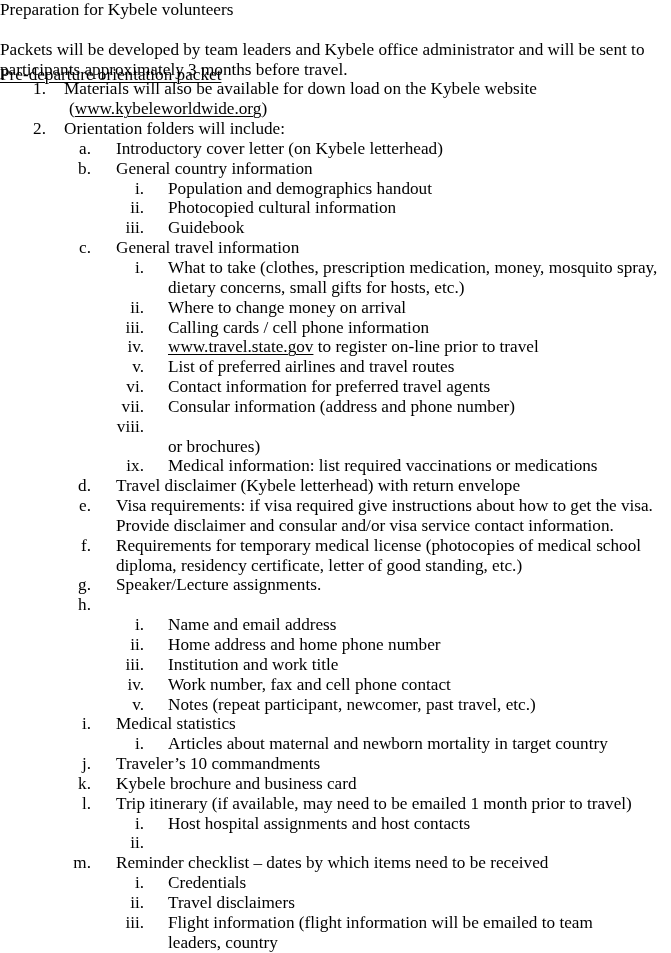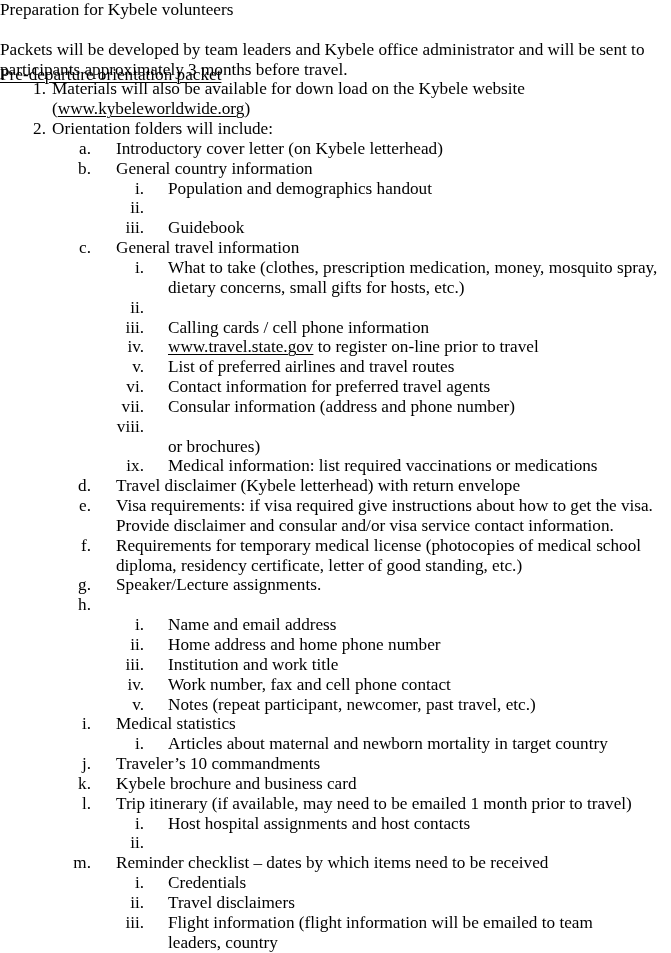--- a/index.html
+++ b/index.html
@@ -8,26 +8,26 @@
     font-family: "Liberation Serif", "DejaVu Serif", serif;
     font-size: 17.2px; color: #000;
   }
   .page { position: relative; padding-top: 0px; }
   .line { position: relative; height: 19.85px; line-height: 19.85px; white-space: nowrap; }
   .u { text-decoration: underline; text-underline-offset: 2px; text-decoration-thickness: 1px; margin-top: 45px; }
   .mk { position: absolute; text-align: right; }
   .txt { position: absolute; }
   
   .l1 .mk { left: 0; width: 46px; }
-  .l1 .txt { left: 52px; }
+  .l1 .txt { left: 64px; }
   .l2 .mk { left: 60px; width: 31px; }
   .l2 .txt, .l2c .txt { left: 116px; }
   .l3 .mk { left: 100px; width: 44px; }
   .l3 .txt, .l3c .txt { left: 168px; }
-  .l1c .txt { left: 52px; }
+  .l1c .txt { left: 69px; }
   .top .txt { left: 0; }
 </style>
 </head>
 <body>
 
 <div class="page">
   <div class="line top">
       <span class="txt">Preparation for Kybele volunteers</span>
     </div>
   <div class="line top">
@@ -61,39 +61,41 @@
   <div class="line l2">
       <span class="mk">b.</span>
       <span class="txt">General country information</span>
     </div>
   <div class="line l3">
       <span class="mk">i.</span>
       <span class="txt">Population and demographics handout</span>
     </div>
   <div class="line l3">
       <span class="mk">ii.</span>
+      <span class="txt">Photocopied cultural information</span>
     </div>
   <div class="line l3">
       <span class="mk">iii.</span>
       <span class="txt">Guidebook</span>
     </div>
 
   <div class="line l2">
       <span class="mk">c.</span>
       <span class="txt">General travel information</span>
     </div>
   <div class="line l3">
       <span class="mk">i.</span>
       <span class="txt">What to take (clothes, prescription medication, money, mosquito spray,</span>
     </div>
   <div class="line l3c">
       <span class="txt">dietary concerns, small gifts for hosts, etc.)</span>
     </div>
   <div class="line l3">
       <span class="mk">ii.</span>
+      <span class="txt">Where to change money on arrival</span>
     </div>
   <div class="line l3">
       <span class="mk">iii.</span>
       <span class="txt">Calling cards / cell phone information</span>
     </div>
   <div class="line l3">
       <span class="mk">iv.</span>
       <span class="txt"><span class="u">www.travel.state.gov</span><span style="white-space:pre"> to register on-line prior to travel</span></span>
     </div>
   <div class="line l3">

